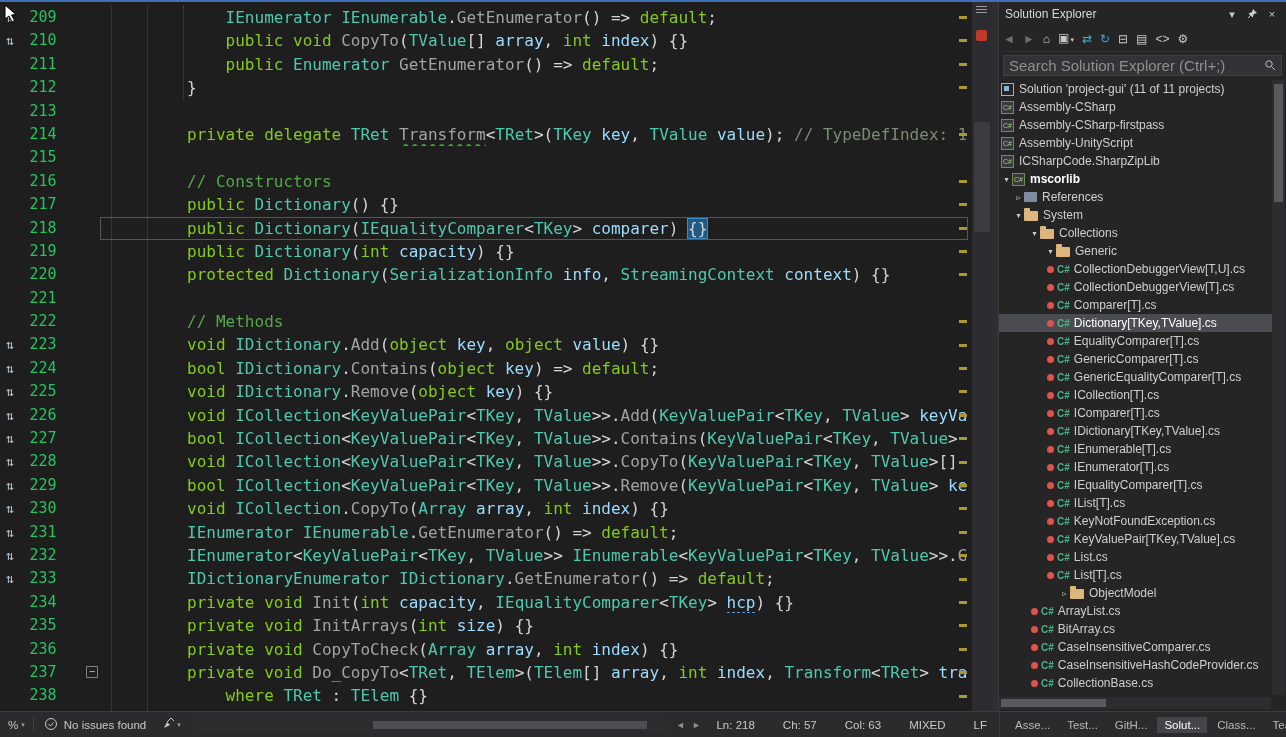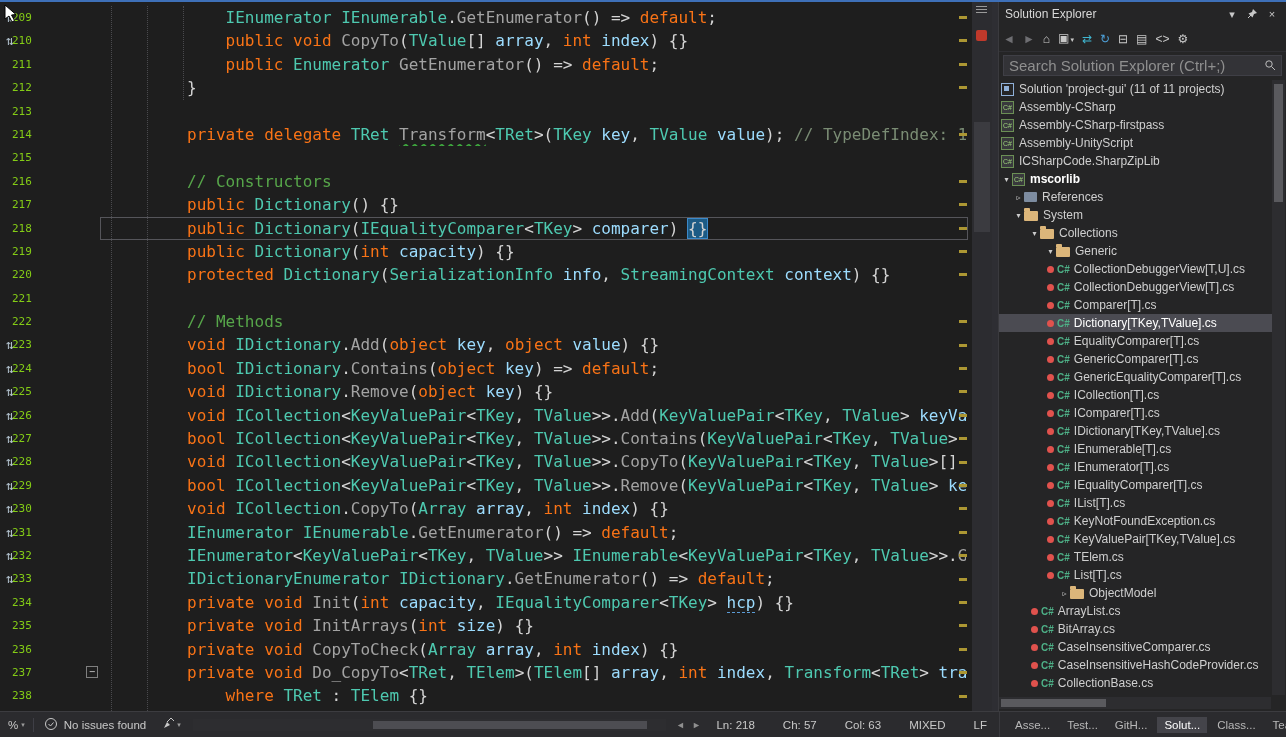--- a/index.html
+++ b/index.html
@@ -7,24 +7,24 @@
   body{width:1286px;height:737px;position:relative;background:#1e1e1e;font-family:"Liberation Sans",sans-serif}
   .accent-top{position:absolute;left:0;top:0;width:100%;height:2px;background:#3e70b8}
 
   
   #editor{position:absolute;left:0;top:2px;width:992px;height:709px;background:#1e1e1e;overflow:hidden}
   .guide{position:absolute;top:4px;bottom:0;border-left:1px dotted #4a4a4e}
   #code-lines{position:absolute;left:0;top:4px;width:100%}
   .row{height:23.4px;line-height:23.4px;position:relative;font-family:"DejaVu Sans Mono",monospace;font-size:16px;white-space:pre}
   .gi{position:absolute;left:2px;top:0;width:16px;text-align:center;color:#aebdc9;font-size:13px}
   .fold{position:absolute;left:86px;top:5px;width:12px;height:12px;border:1px solid #7f7f7f;color:#c8c8c8;font-size:10px;line-height:10px;text-align:center;background:#1e1e1e}
-  .ln{position:absolute;left:12px;top:0;width:62px;text-align:left;color:#84cc16;font-size:11px}
+  .ln{position:absolute;left:12px;top:0;width:62px;text-align:center;color:#22c55e;font-size:15px}
   .ct{position:absolute;left:110px;top:0;width:856px;height:100%;overflow:hidden}
   .cur::before{content:"";position:absolute;left:100px;right:24px;top:0;bottom:0;border:1px solid #55555a;pointer-events:none}
-  .tk-k{color:#f97316}.tk-t{color:#4ec9b0}.tk-f{color:#a3a3a3}.tk-p{color:#9cdcfe}
+  .tk-k{color:#84cc16}.tk-t{color:#4ec9b0}.tk-f{color:#a3a3a3}.tk-p{color:#9cdcfe}
   .tk-x{color:#d4d4d4}.tk-c{color:#57a64a}.tk-c2{color:#7a8c74}
   .sel{background:#1d5b85;outline:1px solid #3c89c9}
   .wavy{text-decoration:underline;text-decoration-style:wavy;text-decoration-color:#3fae3f;text-underline-offset:3px}
   .dot{border-bottom:1px dashed #5b9bd5}
   .mk{position:absolute;left:959px;width:8px;height:3px;background:#ac9733}
   .vsb{position:absolute;left:972px;top:0;width:20px;height:100%;background:#2c2c30}
   .vgrip{position:absolute;left:976px;top:4px;width:11px;height:8px;background:repeating-linear-gradient(to bottom,#9a9a9a 0 1px,transparent 1px 3px)}
   .rmark{position:absolute;left:976px;top:28px;width:11px;height:11px;background:#c0392b;border-radius:2px}
   .vthumb{position:absolute;left:974px;top:120px;width:16px;height:110px;background:#3b3b40}
 
@@ -307,21 +307,21 @@
         <span class="tlabel">KeyNotFoundException.cs</span>
       </div>
       <div class="trow" style="padding-left: 48px;">
         <span class="dotm"></span>
         <span class="i-cs">C#</span>
         <span class="tlabel">KeyValuePair[TKey,TValue].cs</span>
       </div>
       <div class="trow" style="padding-left: 48px;">
         <span class="dotm"></span>
         <span class="i-cs">C#</span>
-        <span class="tlabel">TElem.cs</span>
+        <span class="tlabel">List.cs</span>
       </div>
       <div class="trow" style="padding-left: 48px;">
         <span class="dotm"></span>
         <span class="i-cs">C#</span>
         <span class="tlabel">List[T].cs</span>
       </div>
       <div class="trow" style="padding-left: 60px;">
         <span class="arr">▹</span>
         <span class="i-folder"></span>
         <span class="tlabel">ObjectModel</span>

